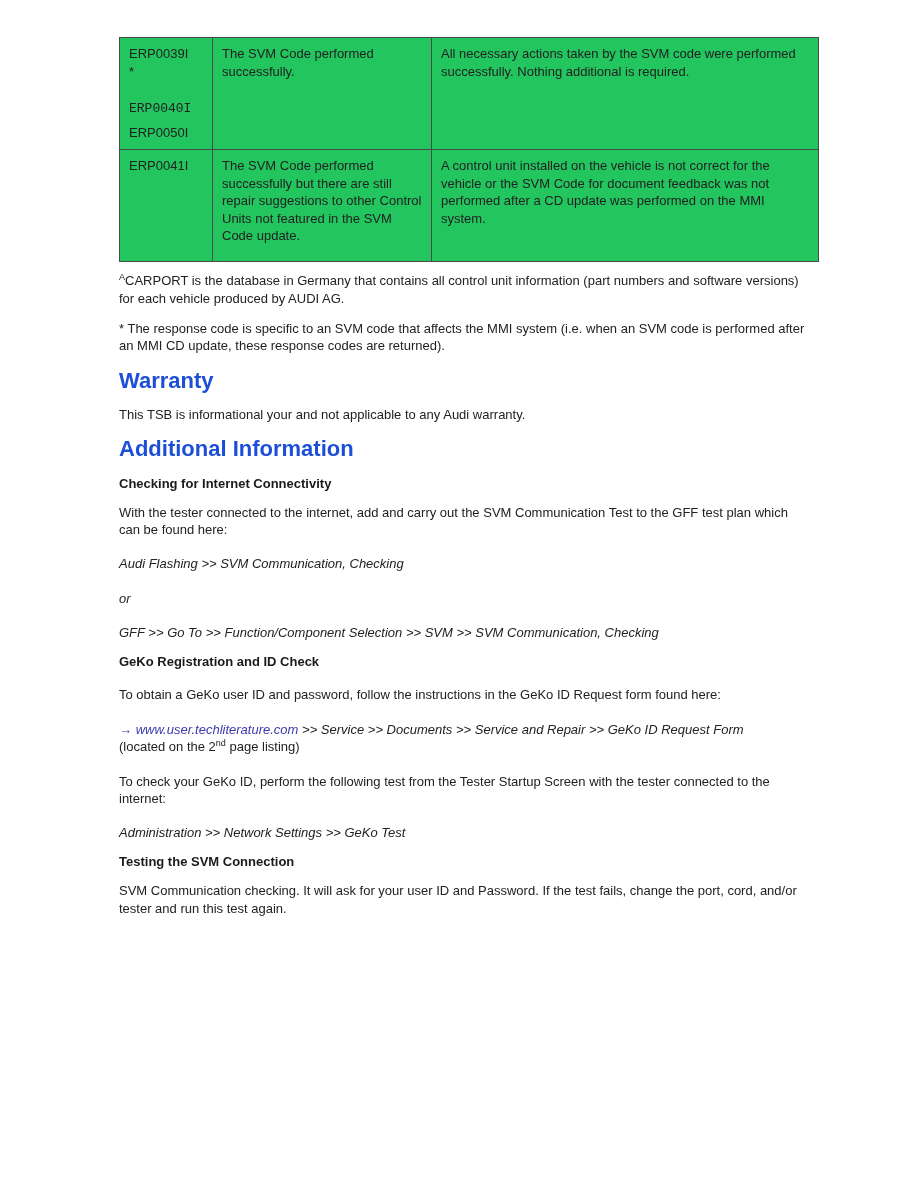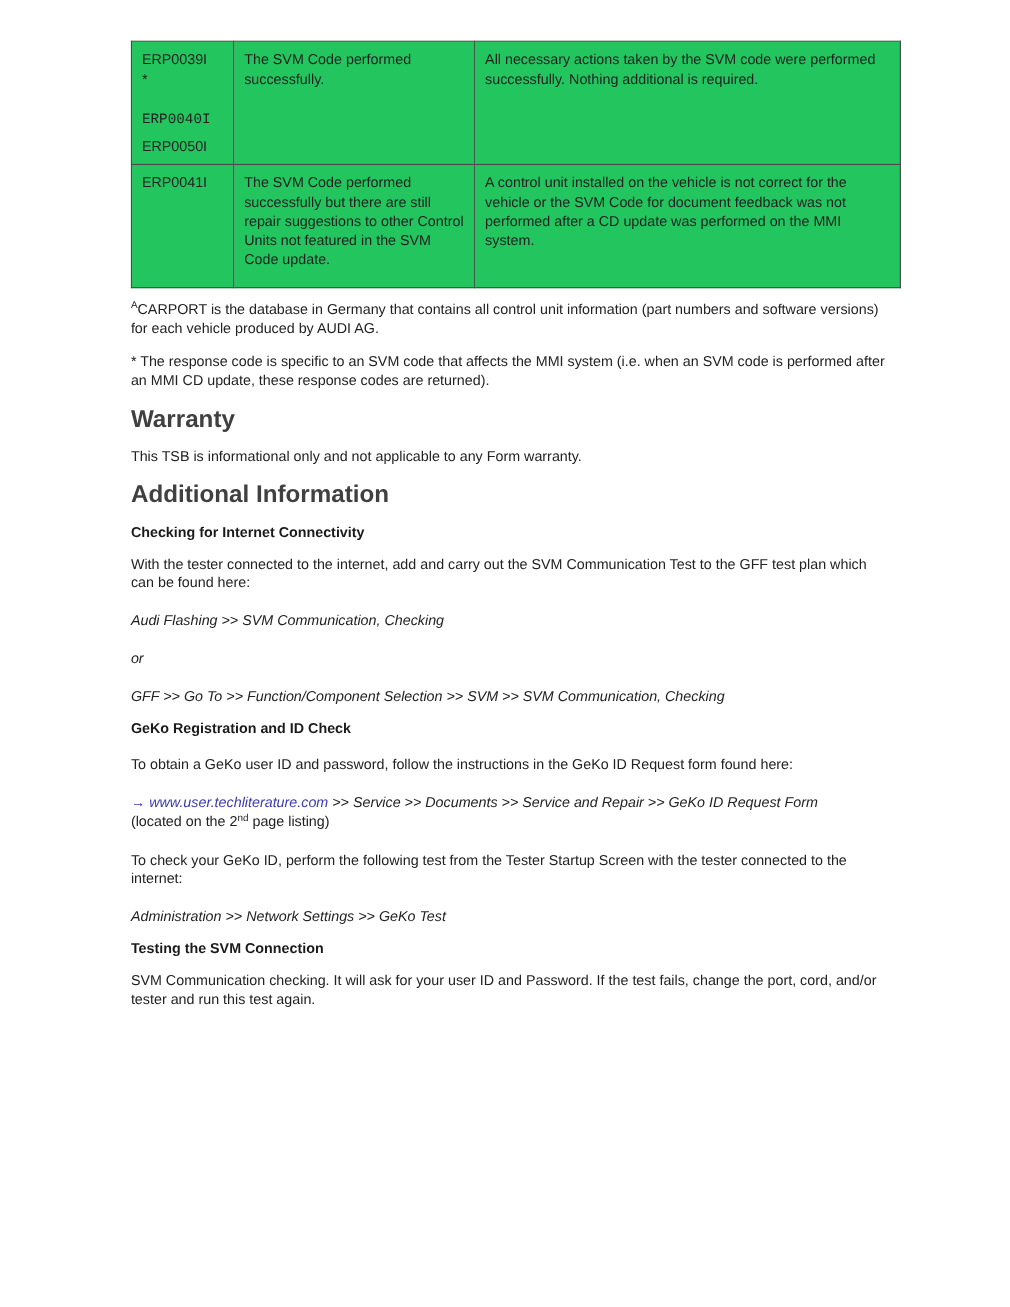--- a/index.html
+++ b/index.html
@@ -51,21 +51,21 @@
     line-height: 1.33;
     margin-top: 10px;
     width: 692px;
     color: #222;
   }
   sup { font-size: 9px; }
   
   h1.section {
     font-size: 22px;
     font-weight: bold;
-    color: #404040;
+    color: #1d4ed8;
     margin: 0;
     letter-spacing: 0px;
   }
   .h-warranty { margin-top: 36px; }
   .h-addinfo  { margin-top: 40px; }
   
   .body-text {
     font-size: 13px;
     line-height: 1.33;
     width: 692px;
@@ -118,21 +118,21 @@
         <td class="col-desc">The SVM Code performed successfully but there are still repair suggestions to other Control Units not featured in the SVM Code update.</td>
         <td class="col-act">A control unit installed on the vehicle is not correct for the vehicle or the SVM Code for document feedback was not performed after a CD update was performed on the MMI system.</td>
       </tr>
     </tbody>
   </table>
 
   <p class="footnote"><sup>A</sup><span>CARPORT is the database in Germany that contains all control unit information (part numbers and software versions) for each vehicle produced by AUDI AG.</span></p>
   <p class="footnote">* The response code is specific to an SVM code that affects the MMI system (i.e. when an SVM code is performed after an MMI CD update, these response codes are returned).</p>
 
   <h1 class="section h-warranty">Warranty</h1>
-  <p class="body-text">This TSB is informational only and not applicable to any Form warranty.</p>
+  <p class="body-text">This TSB is informational your and not applicable to any Audi warranty.</p>
 
   <h1 class="section h-addinfo">Additional Information</h1>
 
   <p class="bold-sub">Checking for Internet Connectivity</p>
   <p class="body-text para" style="margin-top:6px;">With the tester connected to the internet, add and carry out the SVM Communication Test to the GFF test plan which can be found here:</p>
   <p class="body-text para ital">Audi Flashing &gt;&gt; SVM Communication, Checking</p>
   <p class="body-text para ital">or</p>
   <p class="body-text para ital">GFF &gt;&gt; Go To &gt;&gt; Function/Component Selection &gt;&gt; SVM &gt;&gt; SVM Communication, Checking</p>
 
   <p class="bold-sub" style="margin-top:8px;">GeKo Registration and ID Check</p>

